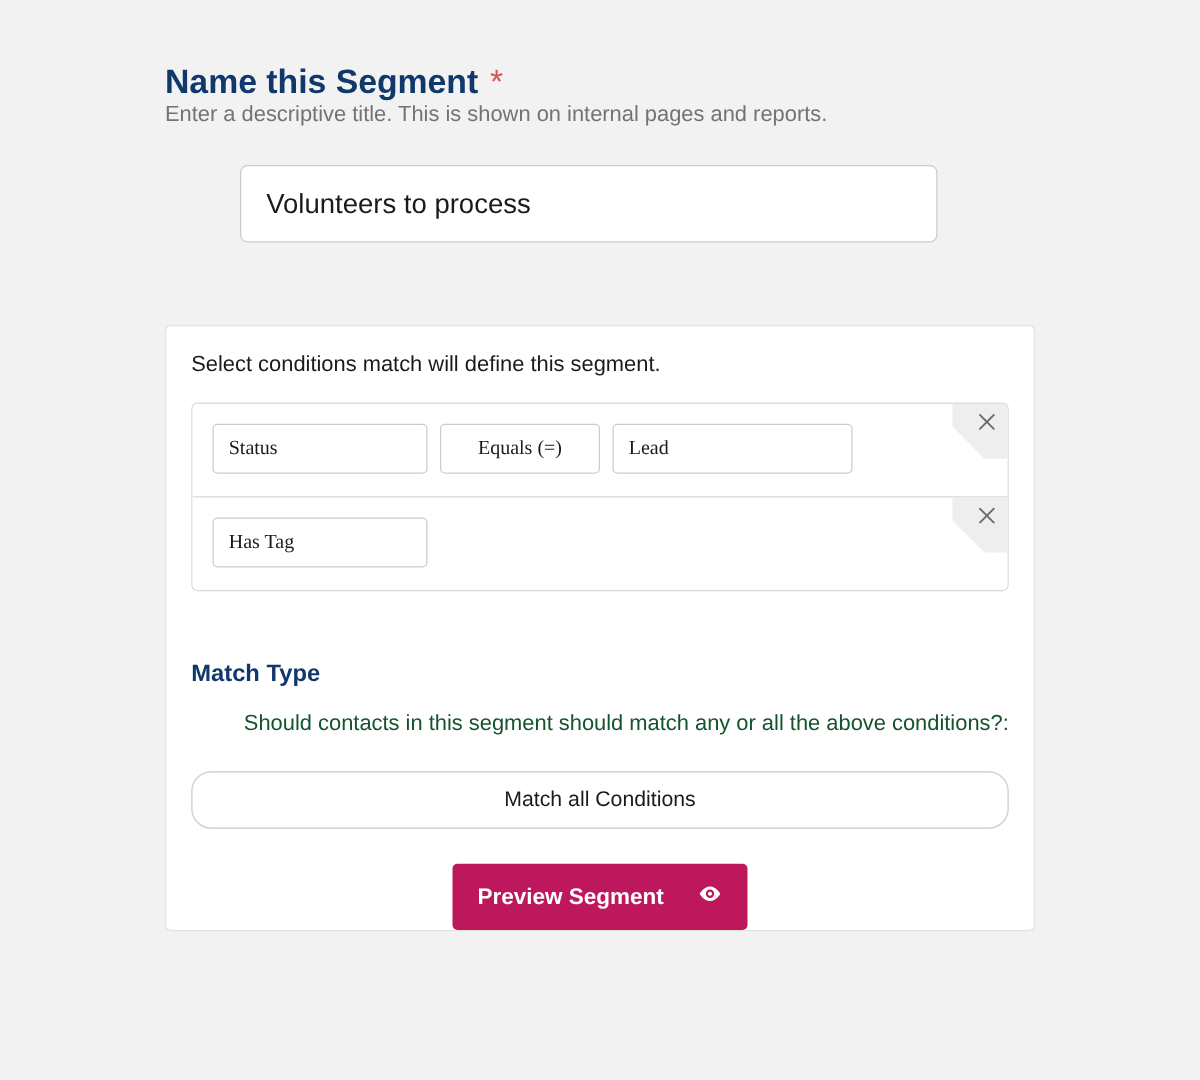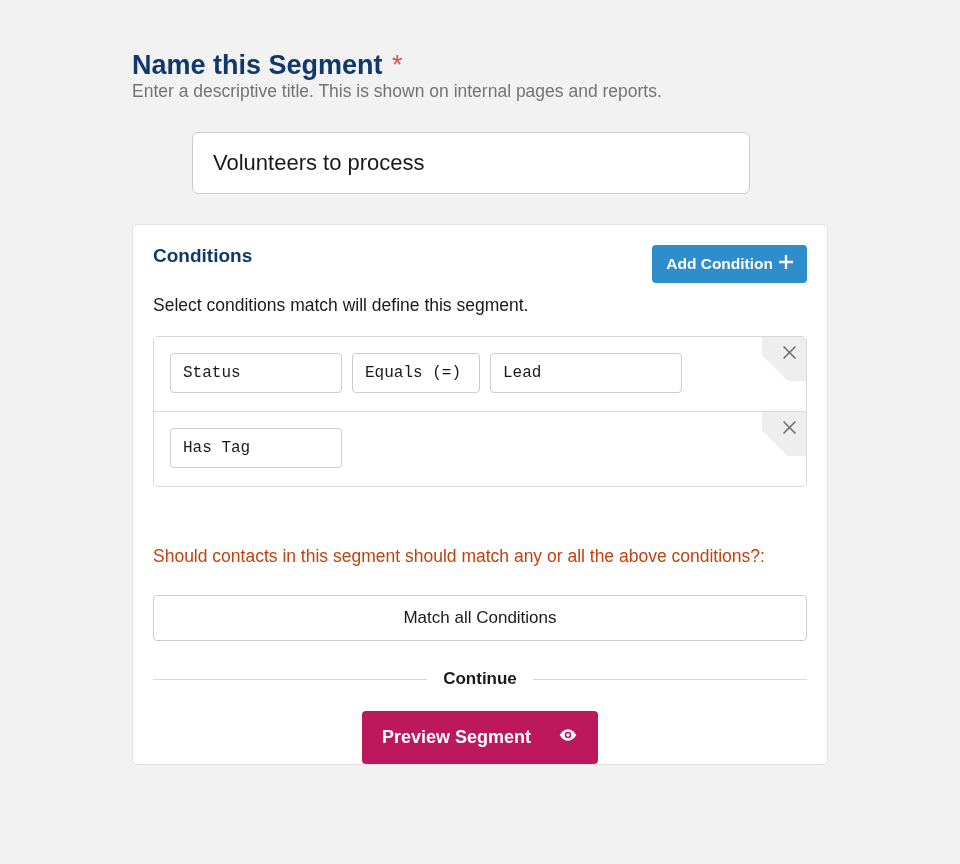--- a/index.html
+++ b/index.html
@@ -25,21 +25,21 @@
       font-weight: 400;
       margin-left: 2px;
     }
     .title-desc {
       font-size: 17.5px;
       color: #737373;
       margin-bottom: 30px;
     }
     .name-input-wrap {
       margin-left: 60px;
-      margin-bottom: 30px;
+      margin-bottom: 66px;
     }
     .name-input {
       width: 558px;
       height: 62px;
       border: 1px solid #cccccc;
       border-radius: 6px;
       padding: 0 20px;
       font-size: 22px;
       color: #1a1a1a;
       background: #fff;
@@ -98,24 +98,24 @@
     }
     .cond-row + .cond-row { border-top: 1px solid #d8d8d8; }
     .cond-select {
       border: 1px solid #cccccc;
       border-radius: 4px;
       padding: 10px 12px;
       font-size: 16px;
       background: #fff;
       color: #1a1a1a;
       cursor: pointer;
-      font-family: Liberation Mono, monospace;
+      font-family: Liberation Serif, serif;
     }
     .cond-select.field { width: 172px; }
-    .cond-select.op { width: 128px; }
+    .cond-select.op { width: 128px; text-align: center; }
     .cond-select.val { width: 192px; }
     .cond-select.tagval { width: 140px; }
     .row-corner {
       position: absolute;
       top: 0; right: 0;
       width: 44px; height: 44px;
       overflow: hidden;
     }
     .row-corner::before {
       content: "";
@@ -137,28 +137,29 @@
     .row-close svg { width: 13px; height: 13px; fill: currentColor; }
     .match-section { padding-top: 0; }
     .match-title {
       font-size: 19px;
       font-weight: 700;
       color: #10386b;
       margin-bottom: 14px;
     }
     .match-desc {
       font-size: 17.5px;
-      color: #c2410c;
+      color: #14532d;
       line-height: 1.5;
       margin-bottom: 26px;
+      text-align: right;
     }
     .match-select-wrap { text-align: center; margin-bottom: 28px; }
     .match-select {
       border: 1px solid #cccccc;
-      border-radius: 4px;
+      border-radius: 16px;
       padding: 12px 16px;
       font-size: 17px;
       background: #fff;
       cursor: pointer;
       font-family: inherit;
       color: #1a1a1a;
     }
     .divider-row {
       display: flex;
       align-items: center;
@@ -192,31 +193,20 @@
     <span>Name this Segment</span>
     <span class="required-star">*</span>
   </h2>
   <p class="title-desc">Enter a descriptive title. This is shown on internal pages and reports.</p>
 
   <div class="name-input-wrap">
     <input type="text" class="name-input" value="Volunteers to process" style="">
   </div>
 
   <div class="card">
-    <div class="card-header">
-      <div class="section-title">Conditions</div>
-      <button class="add-btn">
-        <span>Add Condition</span>
-        <span>
-          <svg viewBox="0 0 12 12">
-              <path d="M5 0h2v5h5v2H7v5H5V7H0V5h5z"></path>
-            </svg>
-        </span>
-      </button>
-    </div>
     <p class="section-desc">Select conditions match will define this segment.</p>
 
     <div class="cond-list">
 
       <div class="cond-row">
         <div class="cond-select field">Status</div>
         <div class="cond-select op">Equals (=)</div>
         <div class="cond-select val">Lead</div>
         <div class="row-corner"></div>
         <div class="row-close">
@@ -236,30 +226,26 @@
             <svg viewBox="0 0 12 12">
                 <path d="M1 0 L6 5 L11 0 L12 1 L7 6 L12 11 L11 12 L6 7 L1 12 L0 11 L5 6 L0 1 Z"></path>
               </svg>
           </span>
         </div>
       </div>
 
     </div>
 
     <div class="match-section">
+      <div class="match-title">Match Type</div>
       <p class="match-desc">Should contacts in this segment should match any or all the above conditions?:</p>
       <div class="match-select-wrap">
         <div class="match-select">Match all Conditions</div>
       </div>
 
-      <div class="divider-row">
-        <div class="divider-line"></div>
-        <div class="divider-label">Continue</div>
-        <div class="divider-line"></div>
-      </div>
 
       <div class="preview-wrap">
         <button class="preview-btn">
           <span>Preview Segment</span>
           <span>
             <svg viewBox="0 0 24 24">
                 <path d="M12 5C6 5 2 12 2 12s4 7 10 7 10-7 10-7-4-7-10-7zm0 11a4 4 0 1 1 0-8 4 4 0 0 1 0 8zm0-6a2 2 0 1 0 0 4 2 2 0 0 0 0-4z"></path>
               </svg>
           </span>
         </button>

